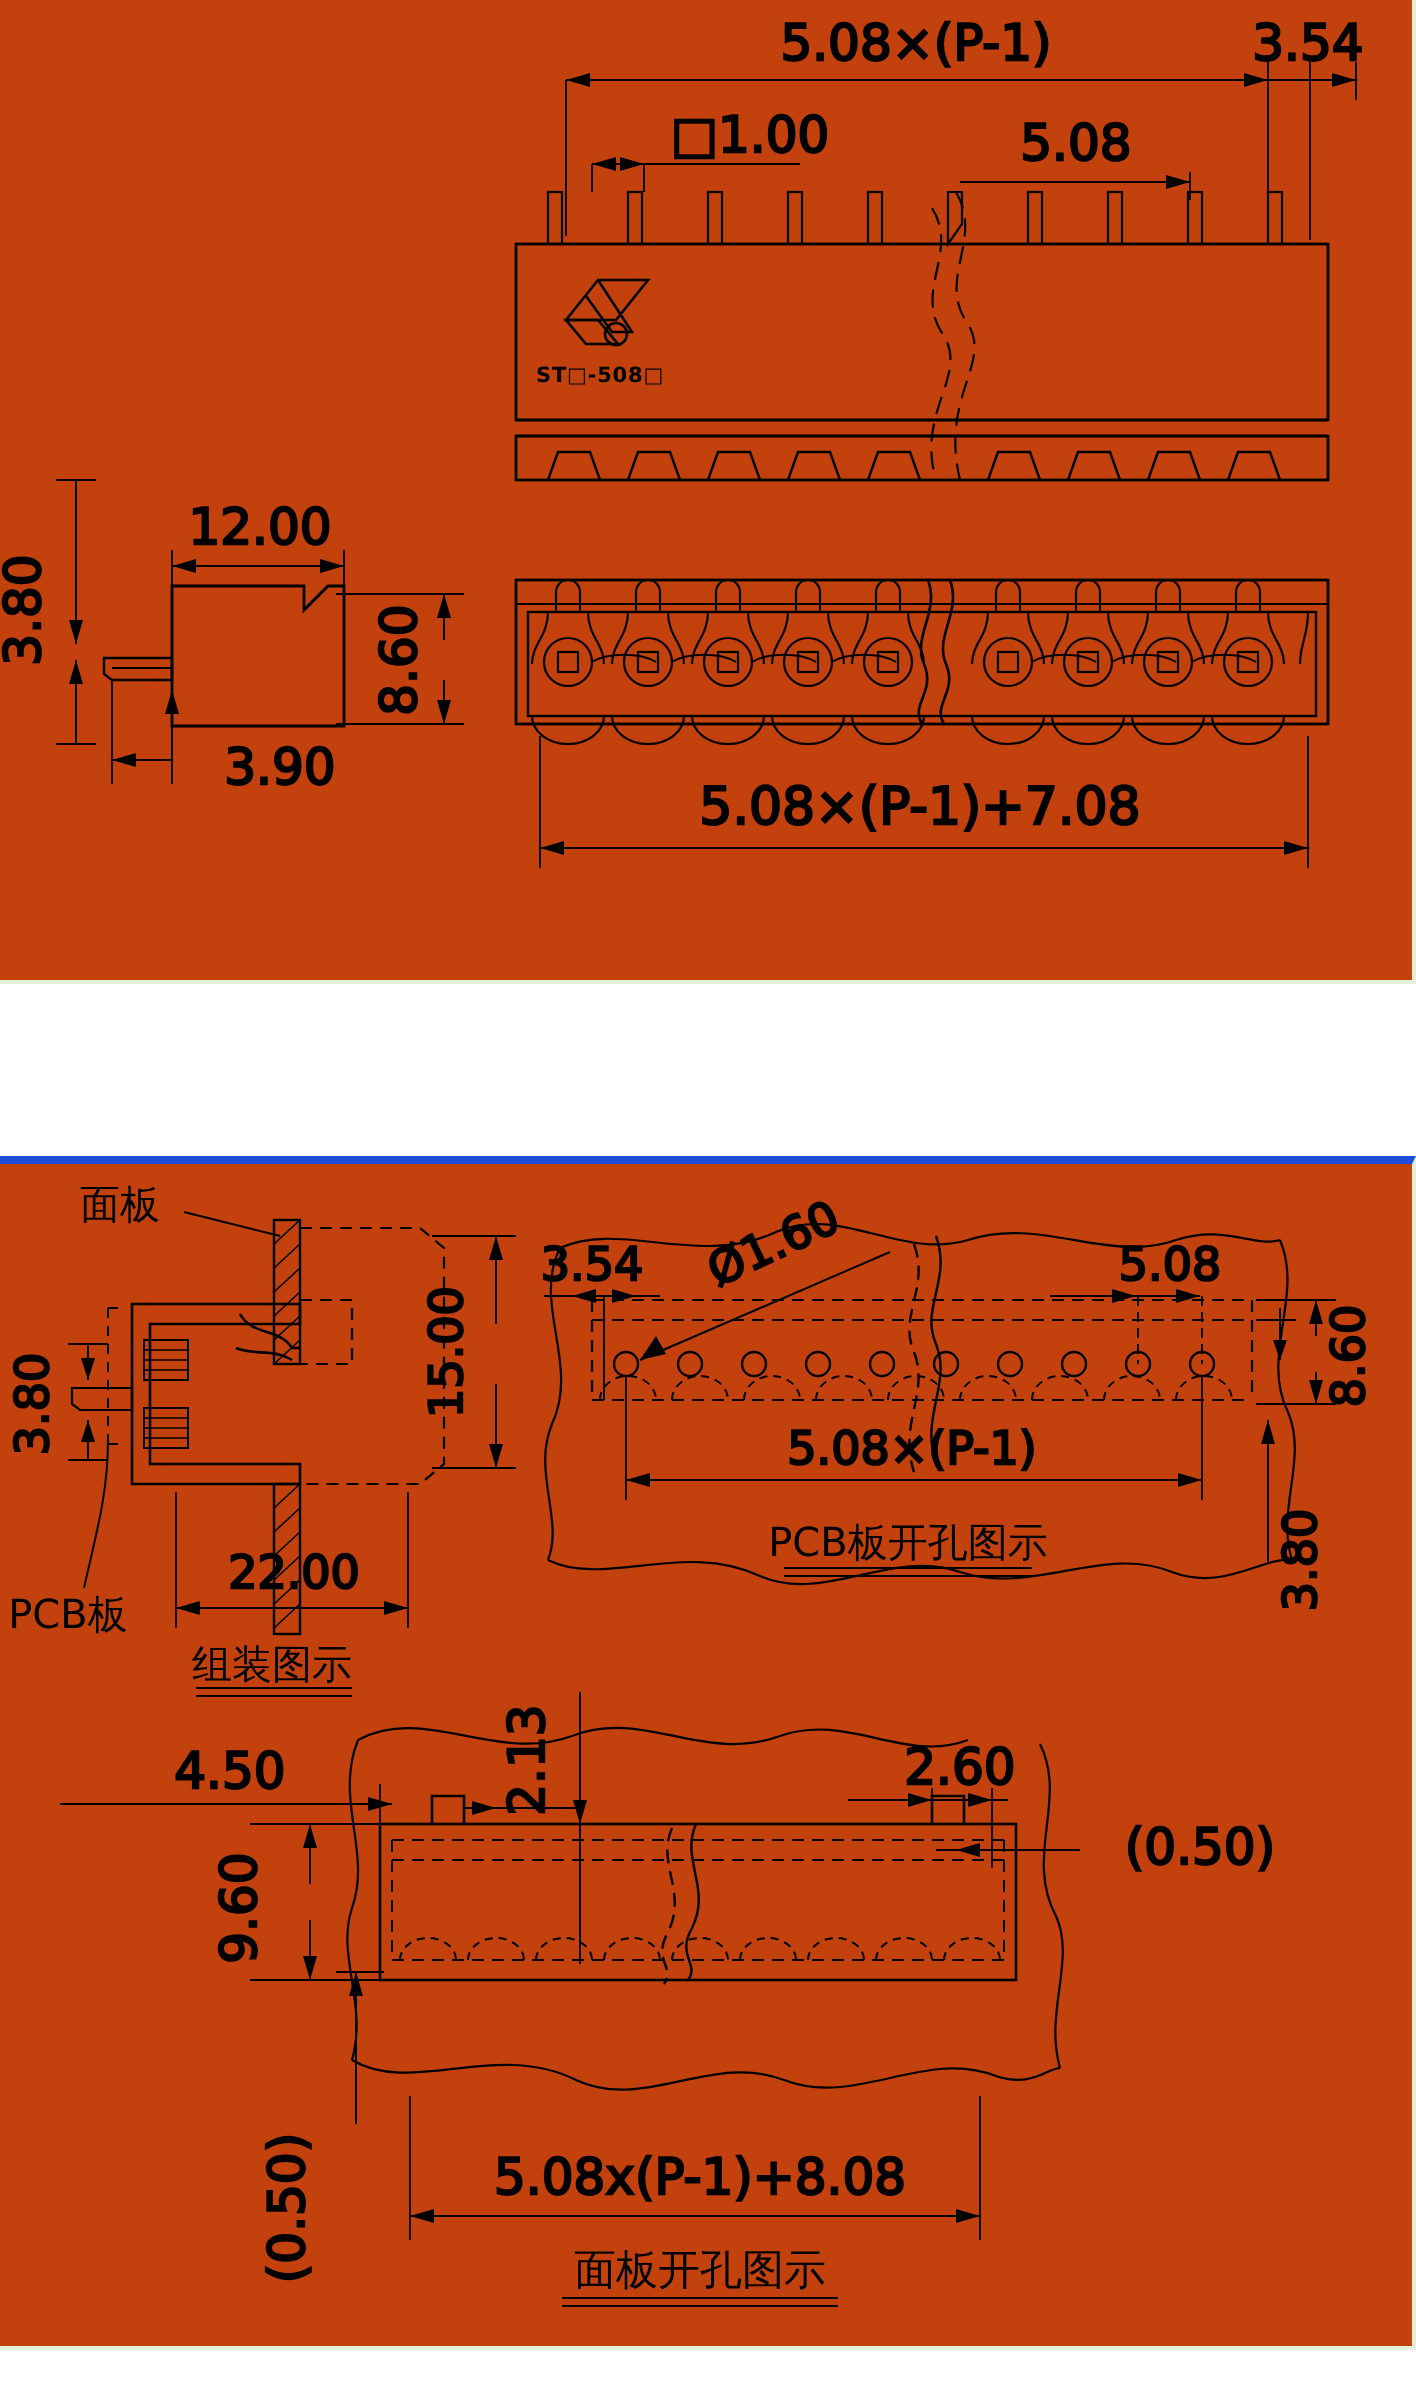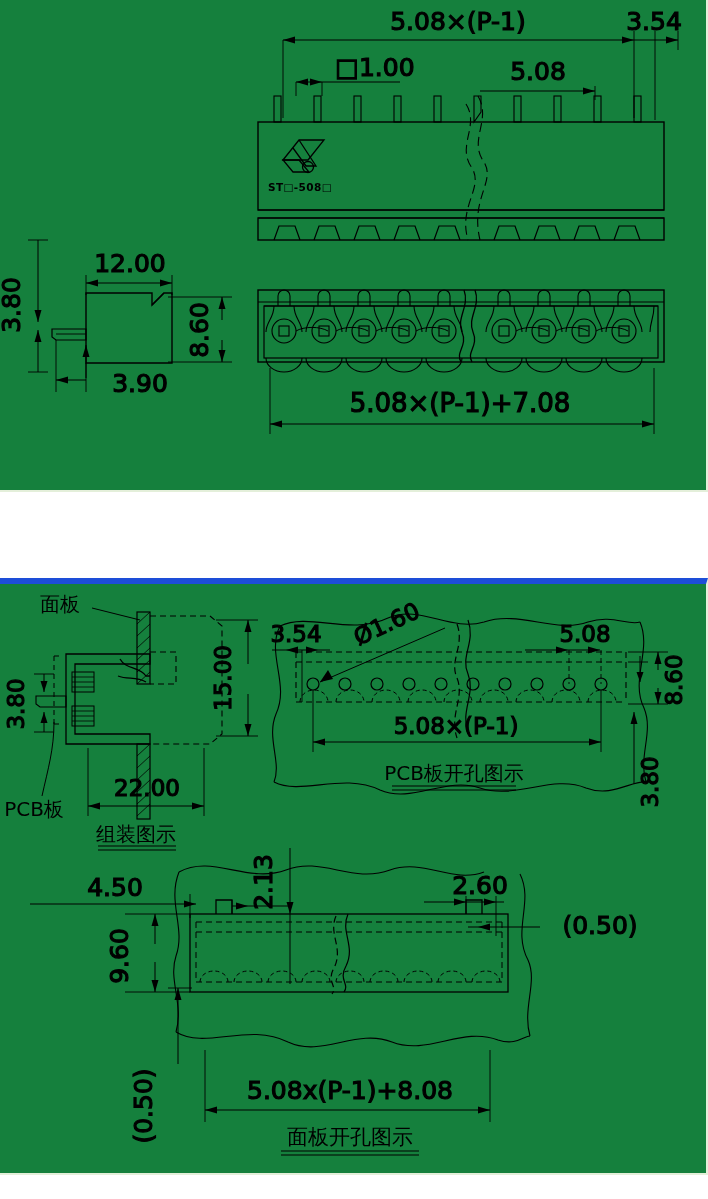--- a/index.html
+++ b/index.html
@@ -2,23 +2,23 @@
 <html><head>
 <meta charset="utf-8">
 <title>Connector Technical Drawing</title>
 <style>
   html,body{margin:0;padding:0;background:#ffffff;}
   body{
     width:708px;height:1199px;position:relative;overflow:hidden;
     font-family:"DejaVu Sans","Liberation Sans",sans-serif;
     color:#000;
   }
-  .panel{position:absolute;left:0;box-sizing:border-box;background:#15803d;}
+  .panel{position:absolute;left:0;box-sizing:border-box;background:#c2410c;}
   #panel-top{top:0;width:708px;height:492px;border-right:2px solid #e4efda;border-bottom:2px solid #e4efda;}
-  #panel-bottom{top:578px;width:708px;height:597px;border-right:2px solid #e4efda;border-bottom:2px solid #e4efda;border-top:6px solid #1d4ed8;}
+  #panel-bottom{top:578px;width:708px;height:597px;border-right:2px solid #e4efda;border-bottom:2px solid #e4efda;border-top:4px solid #1d4ed8;}
   svg{display:block;}
   .dim-txt{font-family:"DejaVu Sans","Liberation Sans",sans-serif;fill:#000;}
   .cn{font-family:"DejaVu Sans","Liberation Sans",sans-serif;fill:#000;}
   text{white-space:pre;}
 </style>
 </head>
 <body>
 
 <div class="panel" id="panel-top">
 <svg width="706" height="490" viewBox="0 0 706 490">

